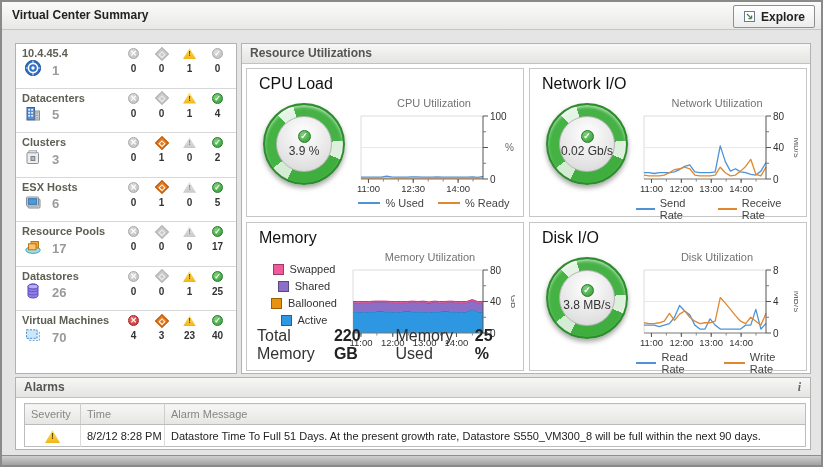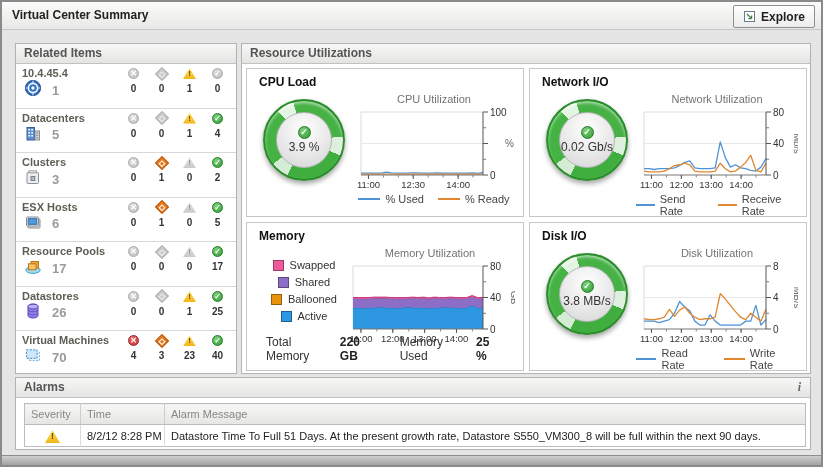--- a/index.html
+++ b/index.html
@@ -38,40 +38,40 @@
   .st-critical{background:#e8791c;border:1px solid #b45a10;}
   .st-gray-diamond{background:#c9c9c9;border:1px solid #b2b2b2;}
   .st-gray-diamond::after{border-color:#efefef;}
   .st-tri{position:relative;width:13px;height:11px;clip-path:polygon(50% 0,100% 100%,0 100%);font-size:8px;font-weight:bold;text-align:center;}
   .st-warning{background:linear-gradient(#ffe06a,#f2b513);color:#6b4a00;}
   .st-gray-tri{background:linear-gradient(#e6e6e6,#c9c9c9);color:#8f8f8f;}
   .st-tri span{position:relative;top:1px;}
   
   .quad{display:grid;grid-template-columns:278px 278px;grid-template-rows:149px 149px;gap:5px;padding:4px 4px;}
   .metric-box{border:1px solid #c6c6c6;background:#fff;padding:4px 8px;box-sizing:border-box;position:relative;}
-  .metric-title{font-size:12px;font-weight:bold;color:#111;margin:2px 0 0 4px;}
+  .metric-title{font-size:16px;font-weight:normal;color:#111;margin:2px 0 0 4px;}
   .metric-body{display:flex;}
   .gauge-col{width:100px;display:flex;justify-content:center;align-items:flex-start;padding-top:10px;}
   .gauge{width:78px;height:78px;border-radius:50%;position:relative;border:2px solid #2d8c2d;background:conic-gradient(from 0deg,#46b246 0deg 85deg,#ddf0dd 85deg 113deg,#3fae3f 113deg 205deg,#d4ecd4 205deg 232deg,#44b344 232deg 318deg,#e4f4e4 318deg 344deg,#46b246 344deg 360deg);box-shadow:0 3px 5px rgba(0,0,0,.35),inset 0 2px 3px rgba(255,255,255,.55);}
   .gauge-inner{position:absolute;inset:11px;border-radius:50%;background:radial-gradient(circle at 50% 30%,#ffffff,#e2e2e2 70%,#d2d2d2);border:1px solid #b5b5b5;display:flex;flex-direction:column;align-items:center;justify-content:center;gap:1px;}
   .gauge-check{width:13px;height:13px;border-radius:50%;background:radial-gradient(circle at 35% 30%,#7ed07e,#2f9b2f);border:1px solid #247a24;color:#fff;font-size:9px;line-height:11px;text-align:center;font-weight:bold;box-sizing:border-box;}
   .gauge-value{font-size:12px;color:#333;}
   .chart-col{flex:1;display:flex;flex-direction:column;align-items:center;}
   .chart-title{font-size:11px;color:#737373;margin-top:4px;height:14px;}
   .chart{width:162px;height:84px;}
   .chart.mem{width:170px;}
   .chart-legend{display:flex;justify-content:flex-end;gap:14px;margin-top:2px;}
   .cl-item{display:flex;align-items:center;gap:5px;font-size:11px;color:#444;}
   .cl-line{display:inline-block;width:22px;height:0;border-top:2px solid #000;}
   
   .mem-body{display:flex;}
   .mem-legend-col{width:92px;padding:16px 0 0 8px;display:flex;flex-direction:column;gap:5px;}
   .ml-item{display:flex;align-items:center;gap:6px;font-size:11px;color:#333;justify-content:center;}
   .ml-swatch{width:11px;height:11px;border:1px solid rgba(0,0,0,.35);box-sizing:border-box;}
-  .mem-footer{position:absolute;left:10px;right:8px;bottom:7px;font-size:12px;color:#333;display:flex;gap:8px;align-items:center;margin-left:9px;}
+  .mem-footer{position:absolute;left:10px;right:8px;bottom:7px;font-size:16px;color:#333;display:flex;gap:8px;align-items:center;}
   .mem-footer b{color:#222;margin-right:14px;}
   
   .info-icon{position:absolute;right:9px;top:0;font-family:"Liberation Serif",serif;font-style:italic;font-weight:bold;color:#666;font-size:12px;cursor:pointer;}
   .alarm-table{margin:5px 8px;border:1px solid #bcbcbc;border-collapse:collapse;width:782px;table-layout:fixed;}
   .alarm-table th{background:linear-gradient(#f7f7f5,#e5e5e3);font-size:11px;font-weight:normal;color:#878787;text-align:left;padding:2px 6px;border-right:1px solid #cdcdcd;border-bottom:1px solid #bcbcbc;height:16px;}
   .alarm-table td{font-size:11px;color:#222;padding:3px 6px;border-right:1px solid #dcdcdc;background:#fff;}
   .alarm-table th:last-child,.alarm-table td:last-child{border-right:none;}
   .col-sev{width:56px;}
   .col-time{width:84px;}
   .sev-cell{text-align:center;}
@@ -88,21 +88,20 @@
     <div class="explore-btn">
       <svg width="13" height="13" viewBox="0 0 13 13">
         <rect x="1.5" y="1.5" width="10" height="10" fill="#fff" stroke="#6b7b8c"></rect>
         <path d="M4 4 L8.6 8.6 M8.6 8.6 H5.4 M8.6 8.6 V5.4" stroke="#4a7a4a" stroke-width="1.3" fill="none"></path>
       </svg>
       <span>Explore</span>
     </div>
   </div>
 
   <section class="panel" id="related-panel">
-    <div class="panel-header">Related Items</div>
     <div id="related-rows">
         <div class="ri-row">
           <div class="ri-left">
             <div class="ri-name">10.4.45.4</div>
             <div class="ri-iconcount">
               <span><svg width="18" height="18" viewBox="0 0 18 18">
                   <circle cx="9" cy="9" r="7.6" fill="#2f6fc4" stroke="#1d4e91"></circle>
                   <circle cx="9" cy="9" r="4.6" fill="none" stroke="#fff" stroke-width="1.6"></circle>
                   <circle cx="9" cy="9" r="1.7" fill="#fff"></circle>
                   <path stroke="#cfe2ff" stroke-width="1.2" d="M9 1.6v2.2M9 14.2v2.2M1.6 9h2.2M14.2 9h2.2"></path>

